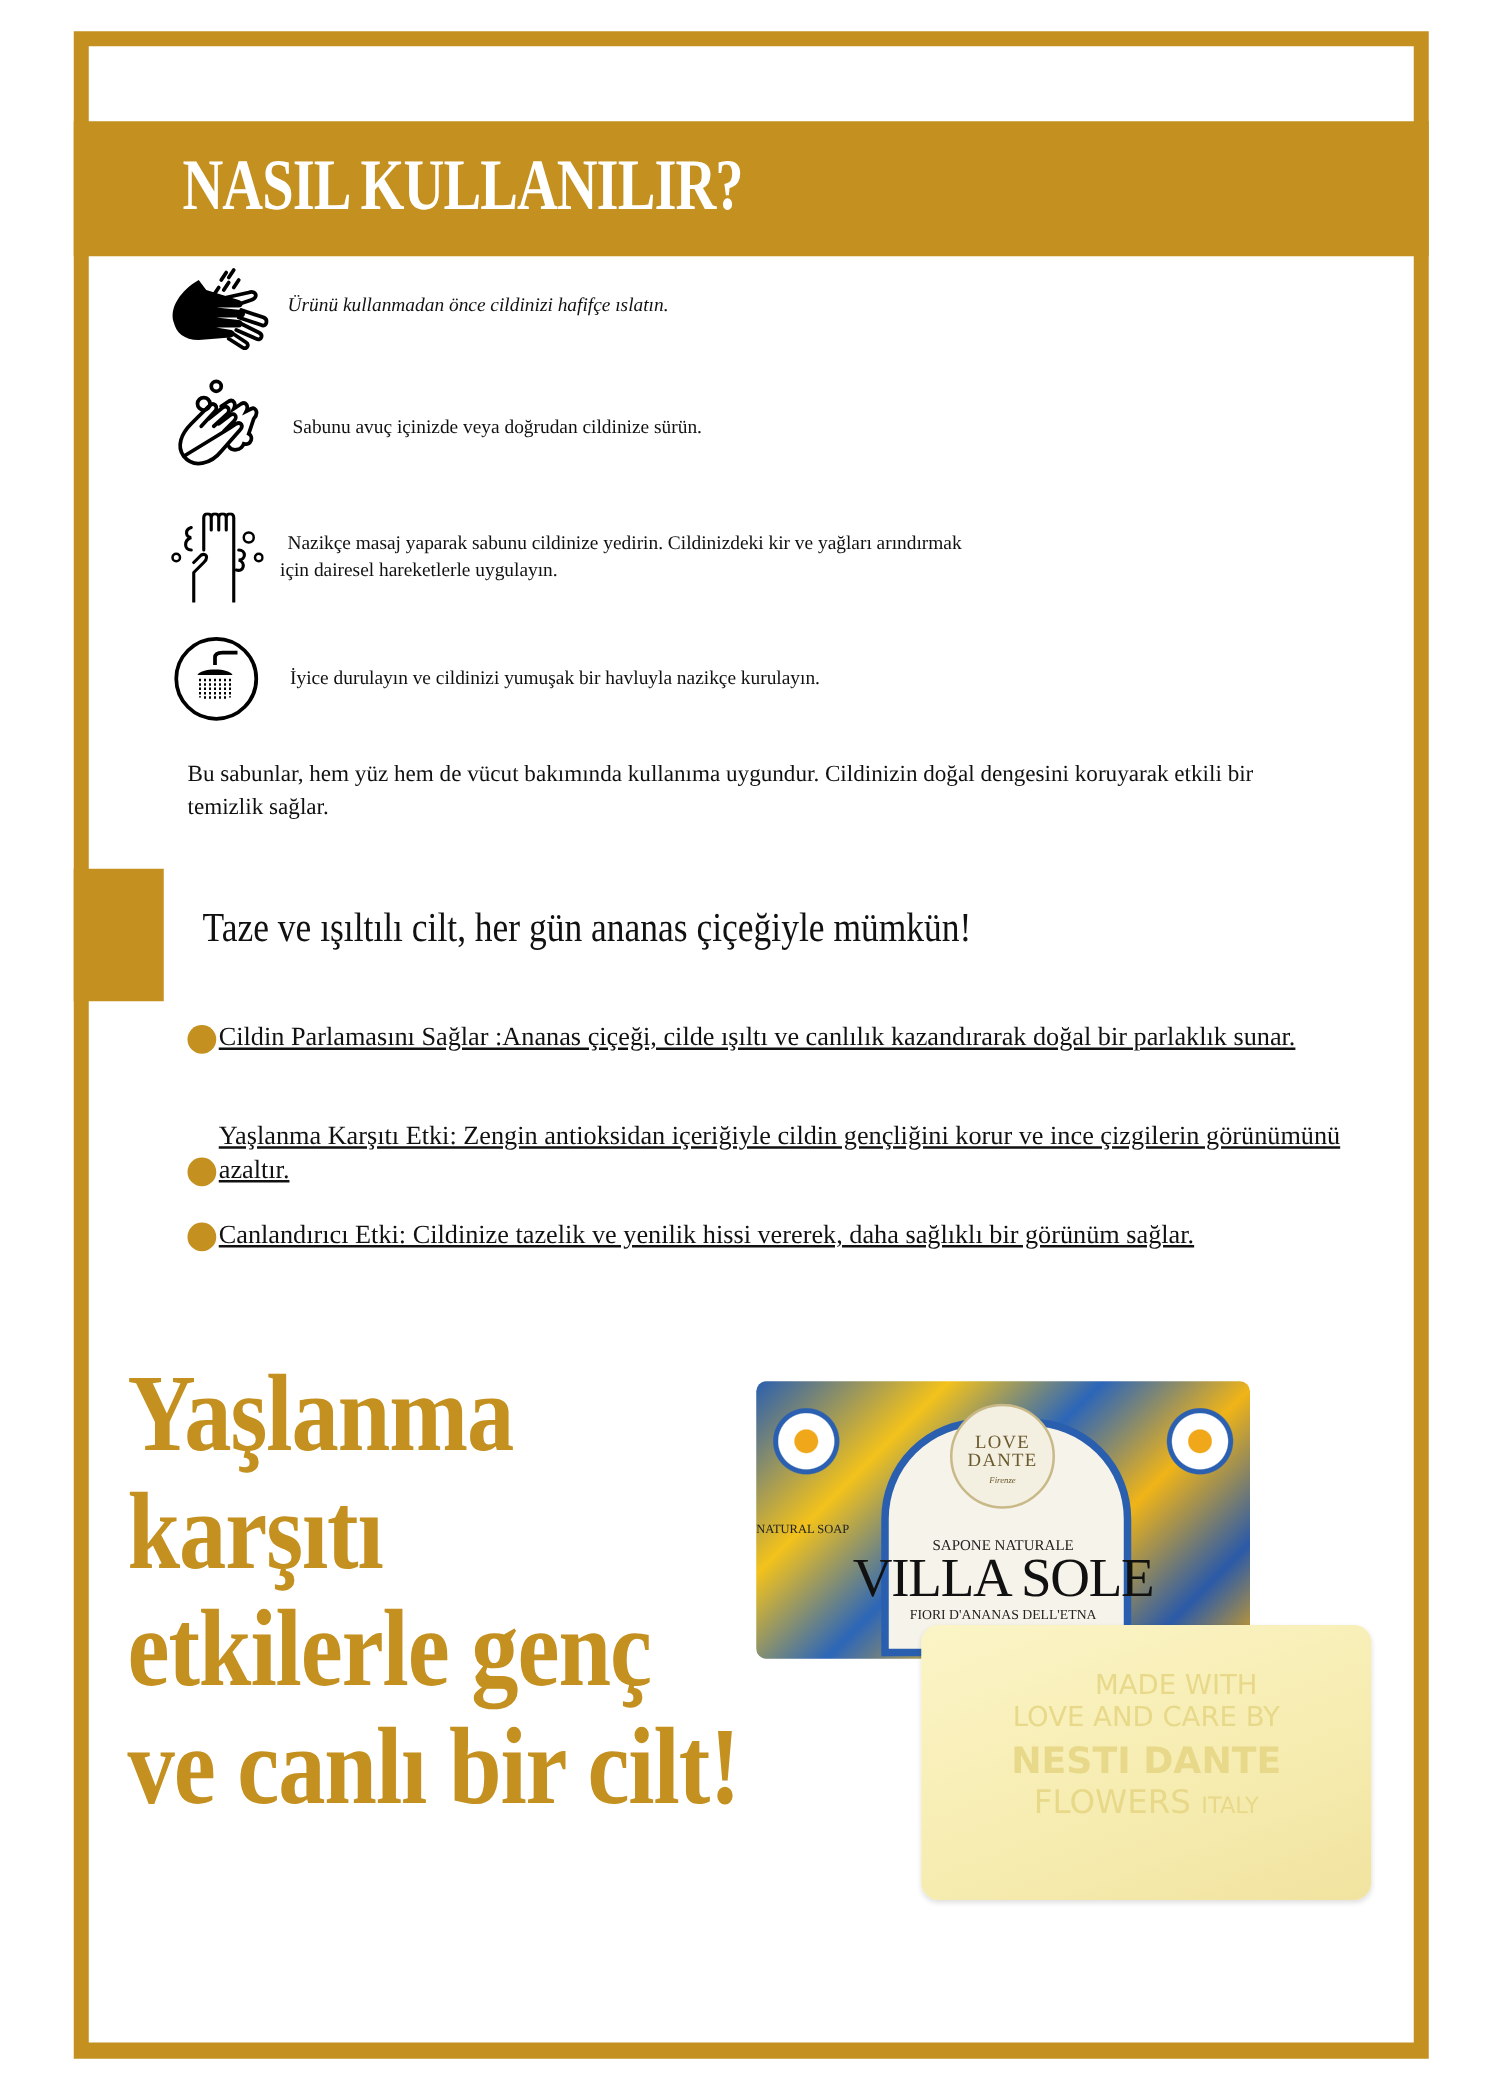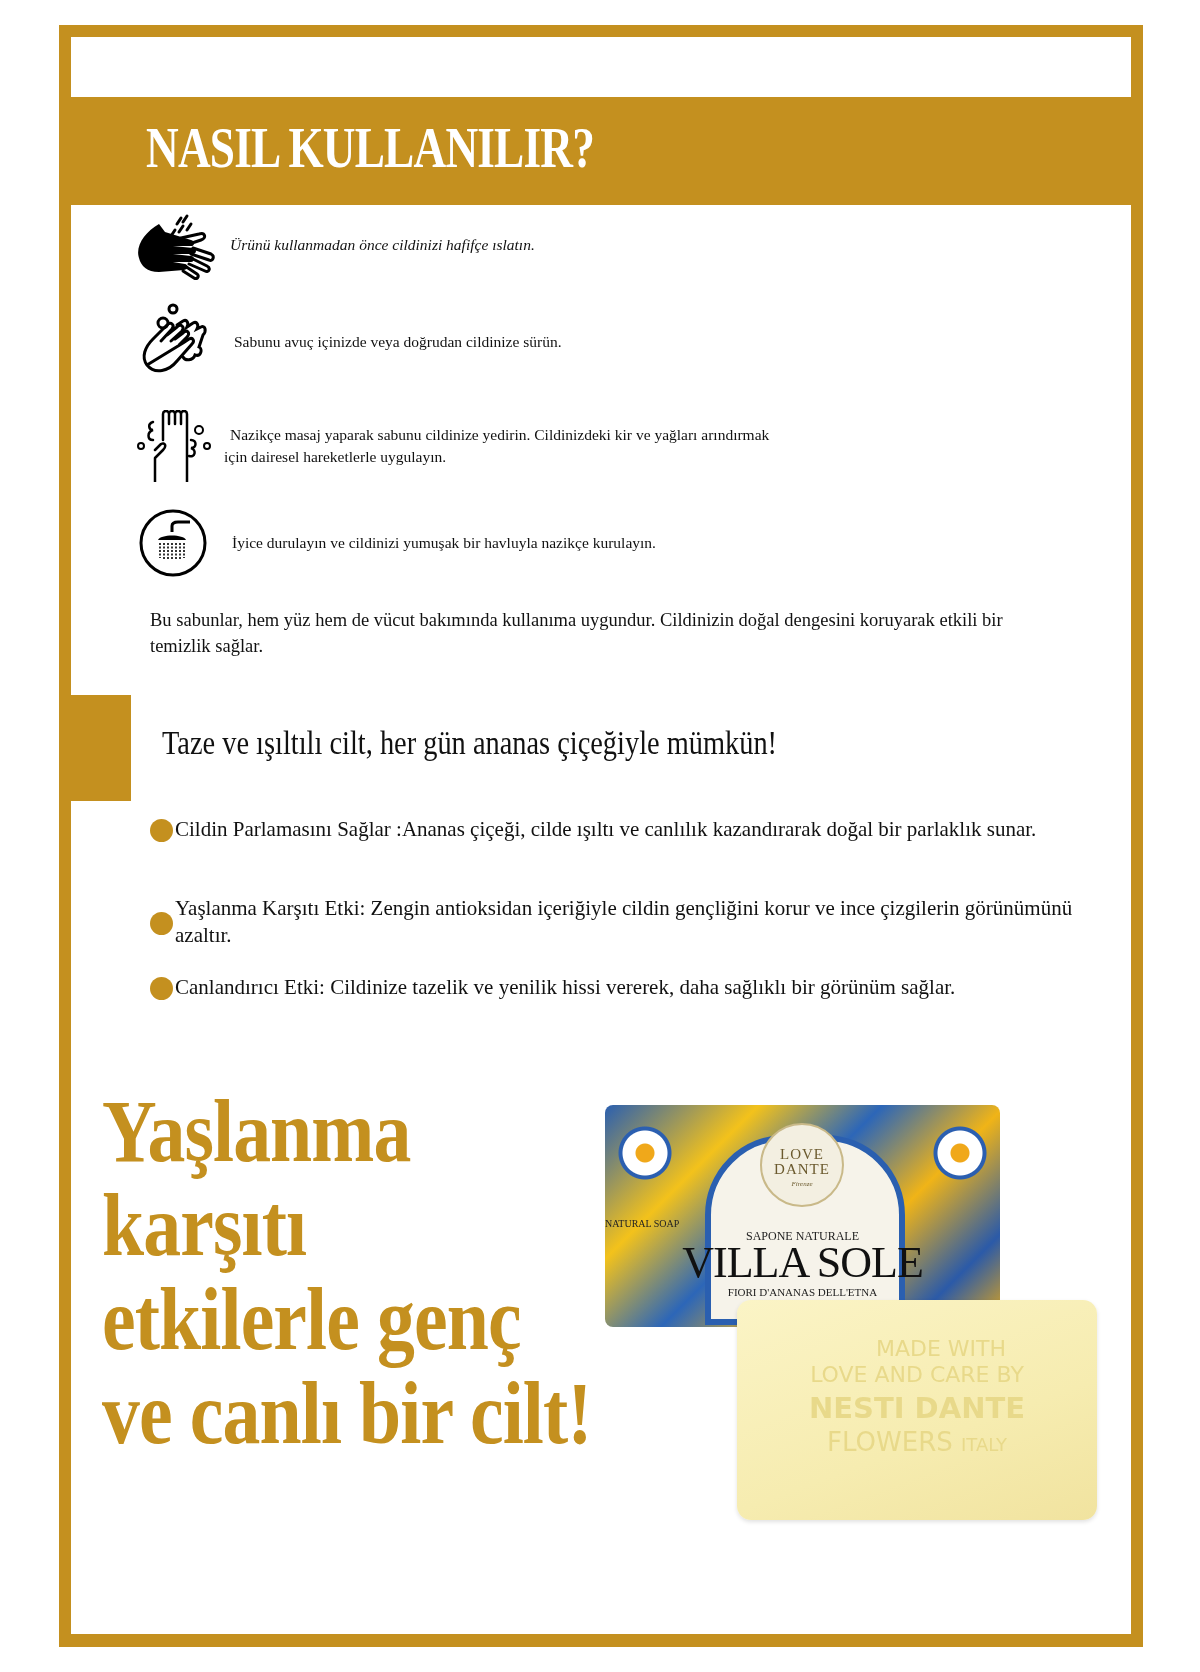--- a/index.html
+++ b/index.html
@@ -12,21 +12,21 @@
            font-family: "Liberation Serif", serif; font-weight: bold; font-size: 58px; letter-spacing: -1px;
            transform: scaleX(0.78); transform-origin: left center; line-height: 70px; white-space: nowrap; }
   .step { position: absolute; left: 128px; display: flex; align-items: center; }
   .step .icon { width: 90px; display: flex; justify-content: center; align-items: center; }
   .step .text { font-family: "Liberation Serif", serif; font-size: 15.5px; line-height: 22px; color: #111; }
   .note { position: absolute; left: 150px; top: 607px; width: 900px; font-family: "Liberation Serif", serif;
           font-size: 18.5px; line-height: 26px; color: #111; }
   .tab { position: absolute; left: 59px; top: 695px; width: 72px; height: 106px; background: #C4901F; }
   .subtitle { position: absolute; left: 162px; top: 725px; margin: 0; font-family: "Liberation Serif", serif;
               font-size: 33px; font-weight: normal; color: #111; transform: scaleX(0.86); transform-origin: left center; white-space: nowrap; }
-  .benefit { position: absolute; left: 150px; width: 960px; display: flex; align-items: center; }
+  .benefit { position: absolute; left: 150px; width: 960px; display: flex; align-items: flex-end; text-decoration: underline; }
   .benefit .dot { width: 23px; height: 23px; border-radius: 50%; background: #C4901F; margin-top: 2px; flex: 0 0 auto; }
   .benefit .btext { font-family: "Liberation Serif", serif; font-size: 21px; line-height: 27px; color: #111; margin-left: 2px; }
   .hero { position: absolute; left: 102px; top: 1085px; margin: 0; font-family: "Liberation Serif", serif;
           font-weight: bold; color: #C4901F; font-size: 88px; line-height: 94px; letter-spacing: -1px; }
   .hero span { display: block; white-space: nowrap; transform: scaleX(0.86); transform-origin: left center; }
   .pack { position: absolute; left: 605px; top: 1105px; width: 395px; height: 222px; border-radius: 8px; overflow: hidden;
           background: linear-gradient(135deg, #2a5fb0 0%, #f3c21b 25%, #2c66b8 45%, #f0b417 65%, #2b5aa8 85%, #e8a914 100%); }
   .pack .arch { position: absolute; left: 100px; top: 30px; width: 200px; height: 190px; background: #f6f3ea;
                 border: 6px solid #2a5fb0; border-radius: 80px 80px 0 0; box-sizing: border-box; }
   .pack .seal { position: absolute; left: 155px; top: 18px; width: 84px; height: 84px; border-radius: 50%; background: #f3efe1;

